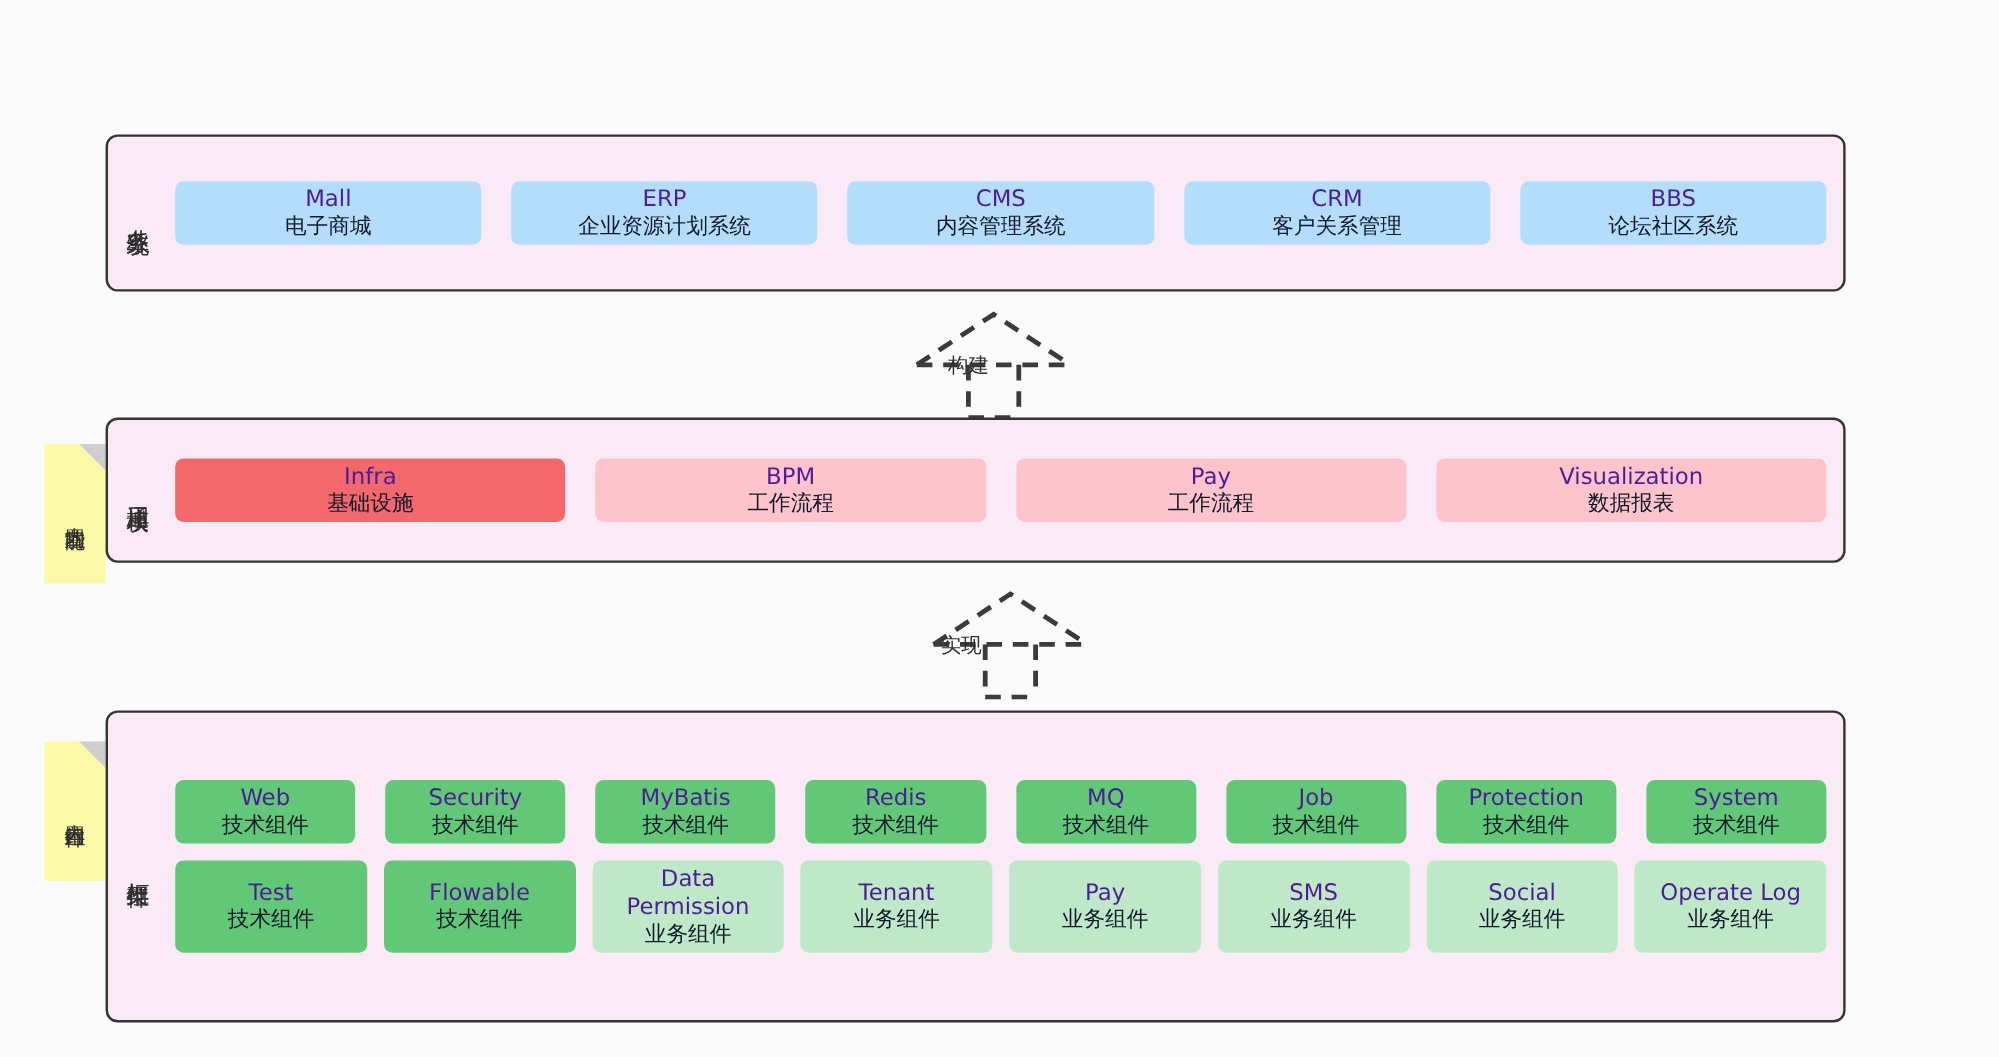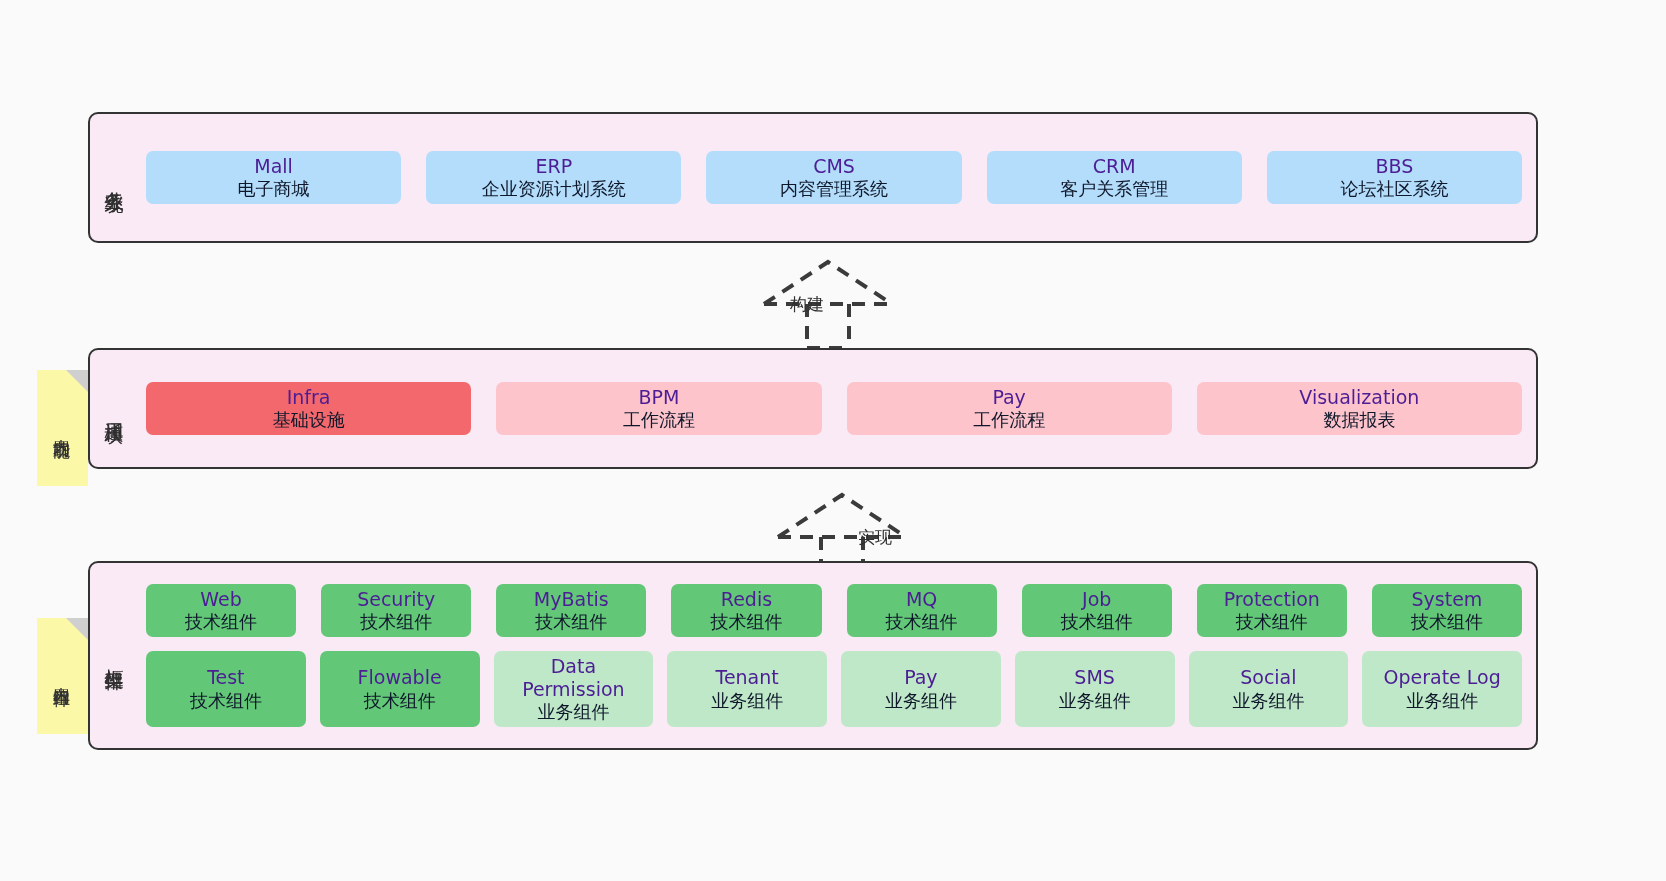--- a/index.html
+++ b/index.html
@@ -204,28 +204,28 @@
     </div>
   </div>
 
   <svg class="arrow" style="left:766px; top:485px; width:160px; height:98px;" viewBox="0 0 160 98">
     <polyline points="12,52 76,10 140,52" fill="none" stroke="#3b3b3b" stroke-width="4" stroke-dasharray="13,9" stroke-linecap="butt"></polyline>
     <line x1="12" y1="52" x2="140" y2="52" stroke="#3b3b3b" stroke-width="4" stroke-dasharray="13,9"></line>
     <line x1="55" y1="52" x2="55" y2="96" stroke="#3b3b3b" stroke-width="4" stroke-dasharray="13,9"></line>
     <line x1="97" y1="52" x2="97" y2="96" stroke="#3b3b3b" stroke-width="4" stroke-dasharray="13,9"></line>
     <line x1="55" y1="96" x2="97" y2="96" stroke="#3b3b3b" stroke-width="4" stroke-dasharray="13,9"></line>
   </svg>
-  <div class="arrow-label" style="left:858px; top:526px;">实现</div>
+  <div class="arrow-label" style="left:784px; top:526px;">实现</div>
 
   <div class="note" style="left:37px; top:618px; width:51px; height:116px;">
     <span class="fold"></span>
     <span class="note-text">内置组件</span>
   </div>
 
-  <div class="layer" id="layer-framework" style="left:88px; top:561px; width:1450px; height:189px;">
+  <div class="layer" id="layer-framework" style="left:88px; top:592px; width:1450px; height:260px;">
     <div class="layer-title">框架组件</div>
     <div class="layer-body">
 
       <div class="row" style="gap:25px;">
         <div class="box green">
           <div class="t1">Web</div>
           <div class="t2">技术组件</div>
         </div>
         <div class="box green">
           <div class="t1">Security</div>

